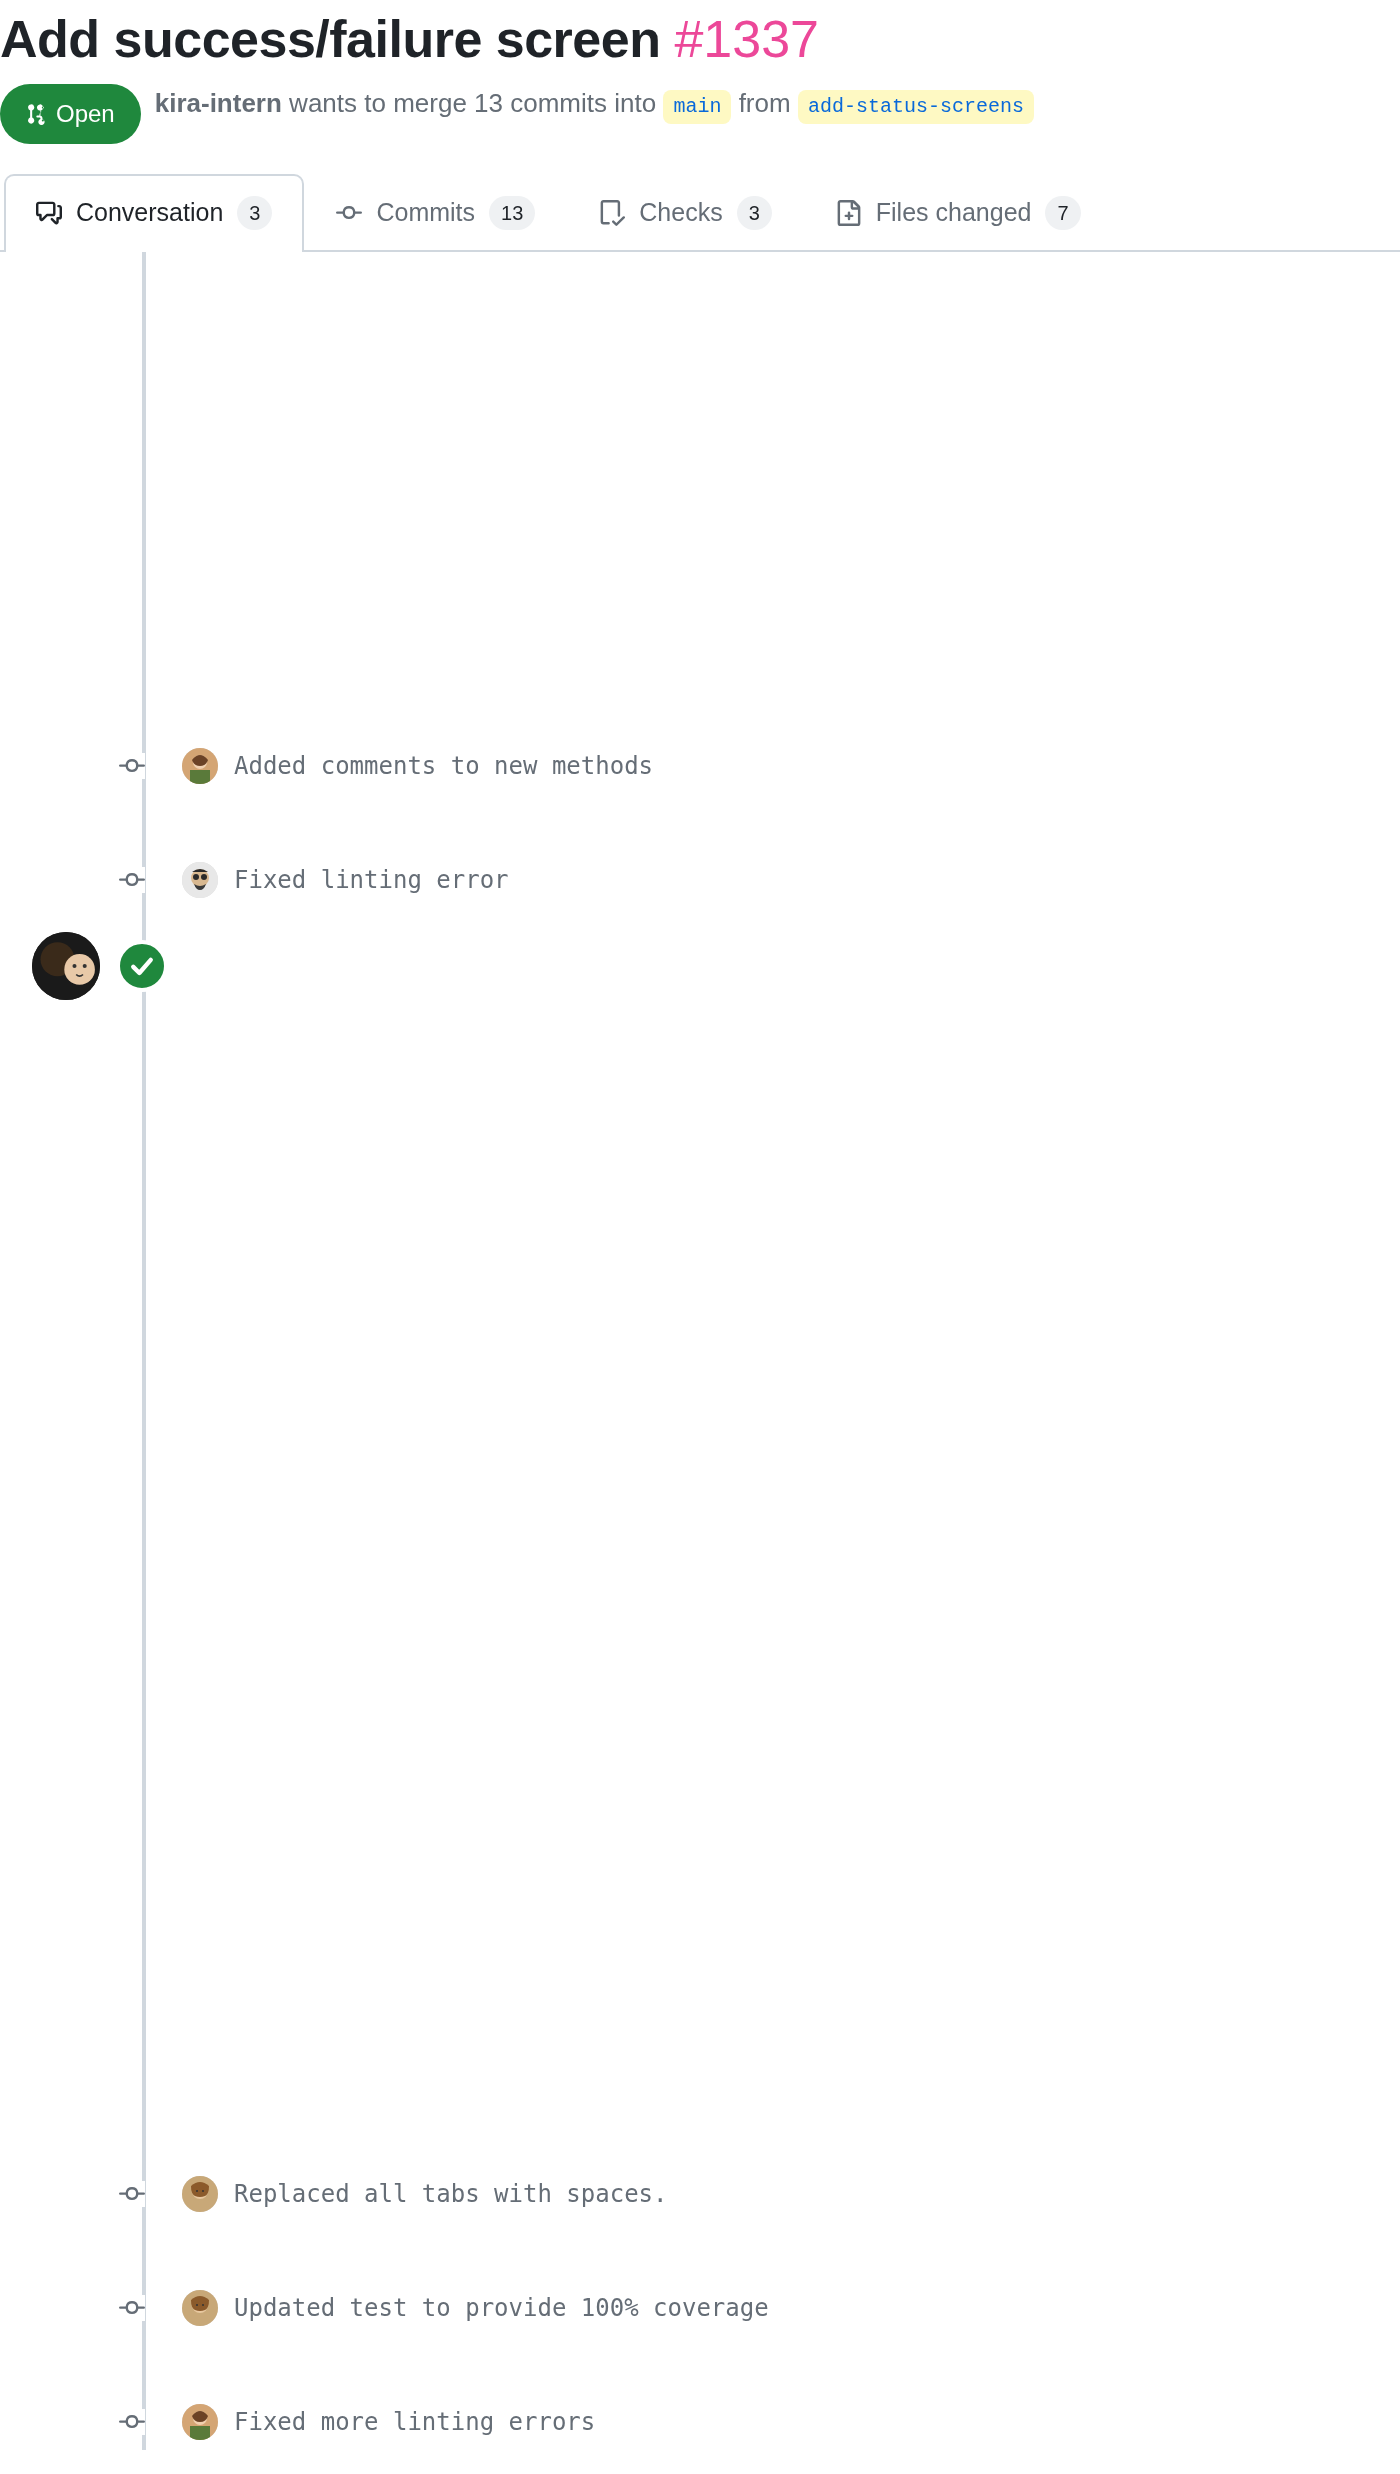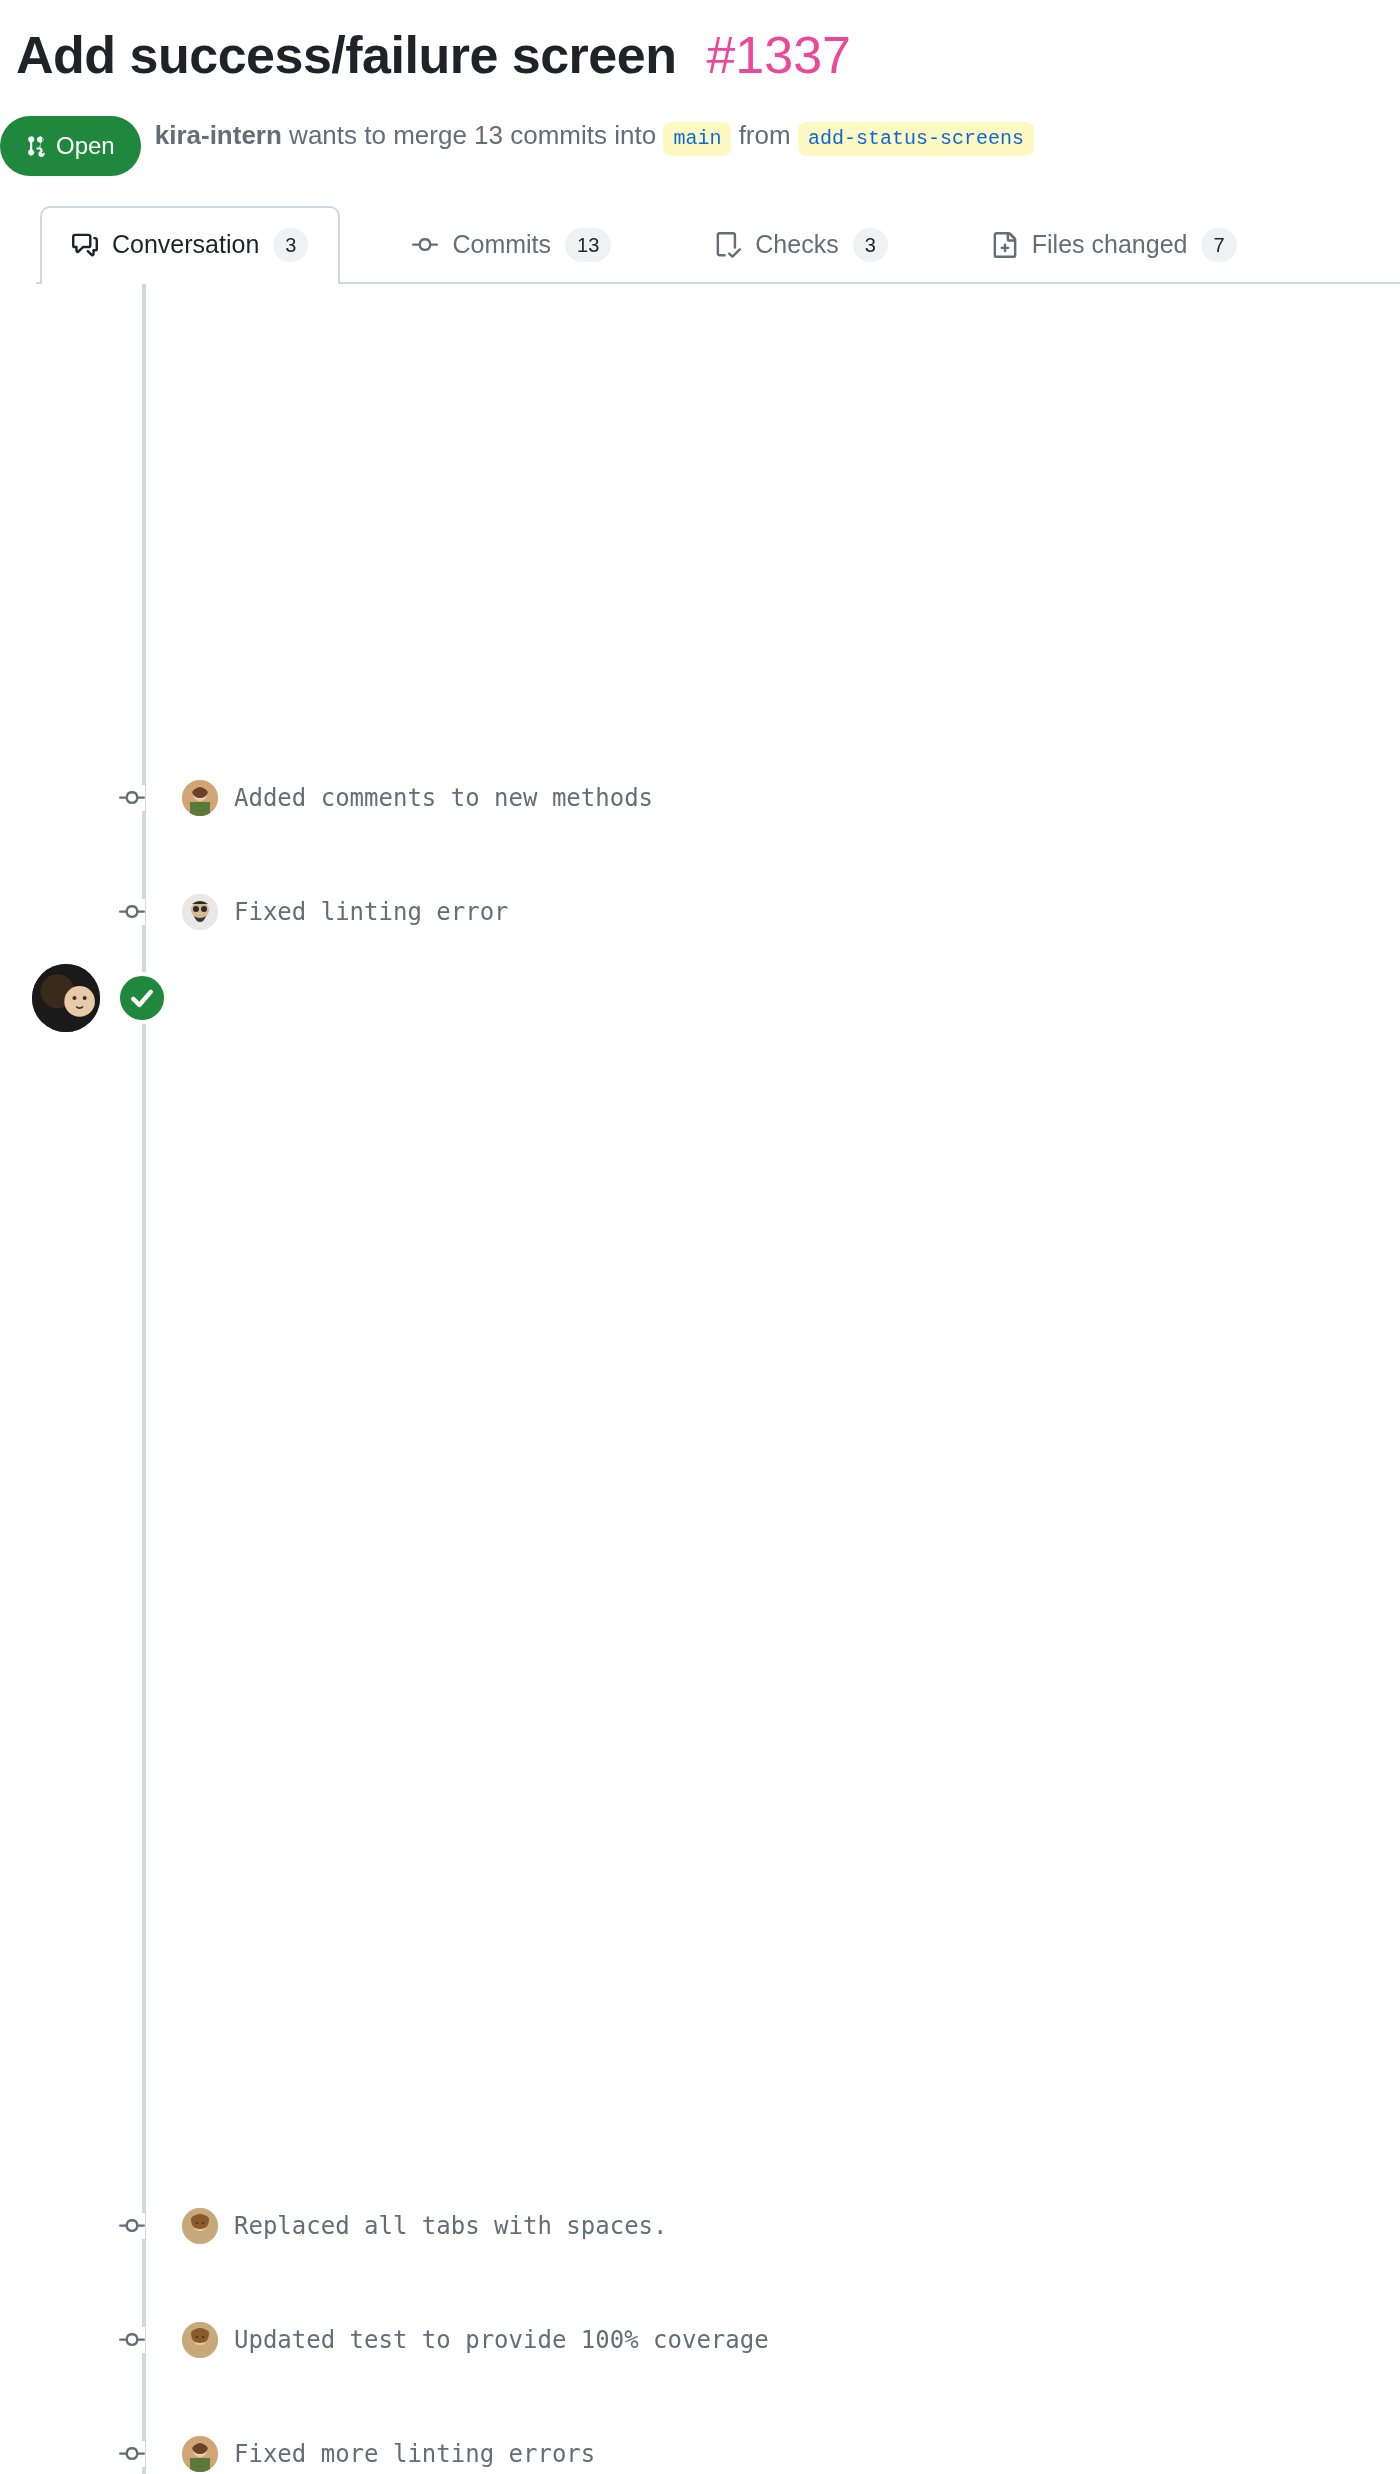--- a/index.html
+++ b/index.html
@@ -19,21 +19,21 @@
   }
   .pr-title-row {
     display: flex;
     align-items: baseline;
     gap: 14px;
     padding: 0 0 6px 0;
   }
   .pr-title {
     font-size: 52px;
     font-weight: 600;
-    margin: 16px;
+    margin: 0;
     letter-spacing: -0.5px;
   }
   .pr-number {
     font-size: 52px;
     font-weight: 400;
     color: #ec4899;
   }
   .pr-meta {
     display: flex;
     align-items: flex-start;
@@ -60,24 +60,22 @@
     font-size: 20px;
     color: #0969da;
     background: #fef9c3;
     border-radius: 8px;
     padding: 2px 10px;
   }
   .tabs {
     display: flex;
     align-items: stretch;
     border-bottom: 2px solid #d0d7de;
-    gap: 40px;
     padding-left: 4px;
     margin-top: 8px;
-    margin-left: 36px;
   }
   .tab {
     display: flex;
     align-items: center;
     gap: 14px;
     padding: 18px 30px 20px 30px;
     color: #656d76;
     font-size: 25px;
     cursor: pointer;
     position: relative;

